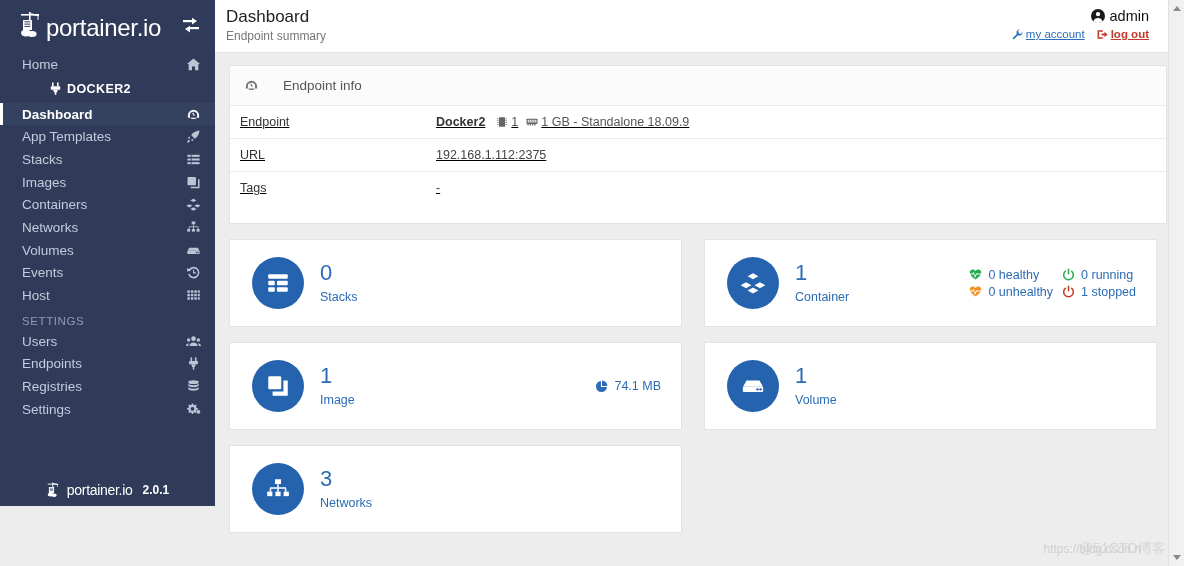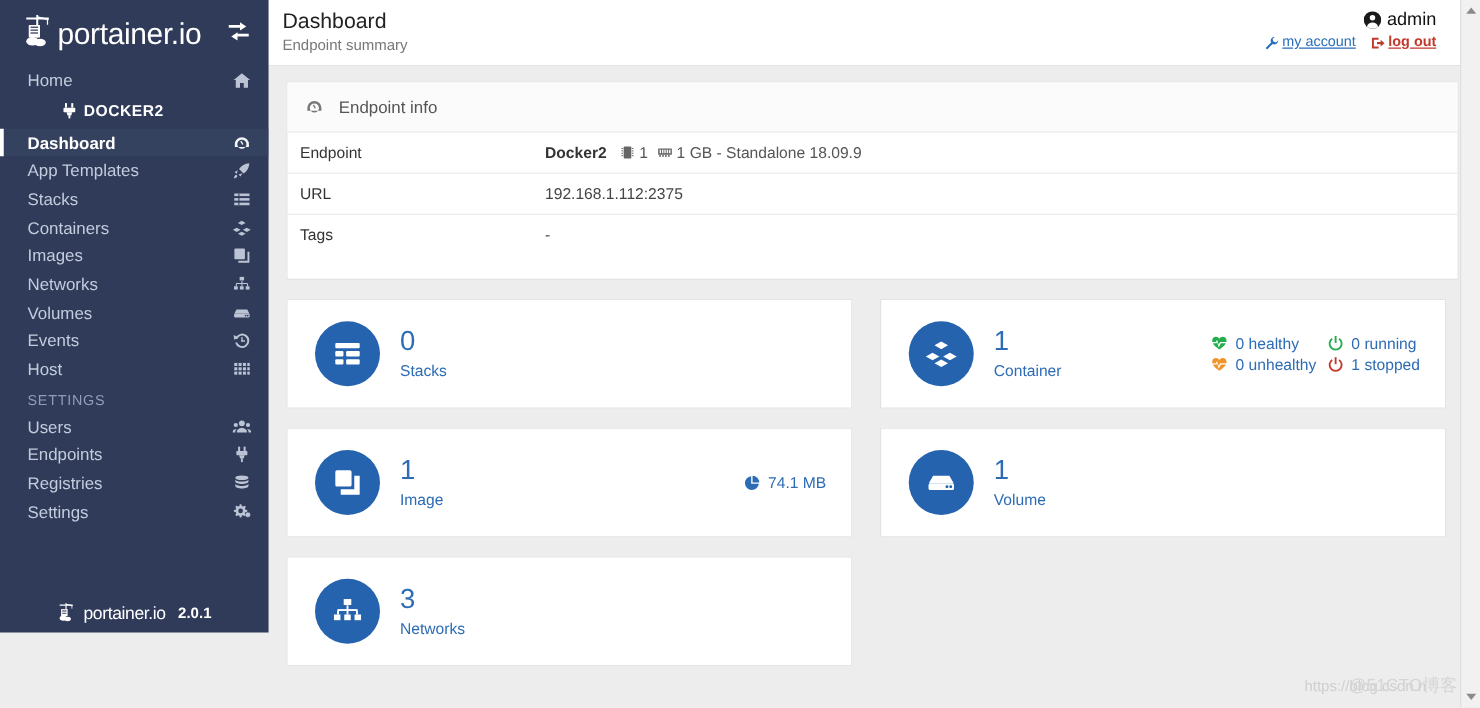--- a/index.html
+++ b/index.html
@@ -105,28 +105,28 @@
   .ulink svg { width: 11px; height: 11px; display:block; }
 
   .scroll-area { padding: 12px 17px 0 14px; }
 
   .panel {
     background: #ffffff;
     border: 1px solid #e3e3e3;
     margin-bottom: 15px;
   }
   .panel-head {
-    display: flex; align-items: center; gap: 12px;
+    display: flex; align-items: center; gap: 24px;
     padding: 12px 14px;
     font-size: 13.5px; color: #555;
     border-bottom: 1px solid #ececec;
     background: #fbfbfb;
   }
   .panel-head svg { width: 15px; height: 15px; display:block; }
-  .info-table { width: 100%; border-collapse: collapse; }
+  .info-table { width: 100%; border-collapse: collapse; text-decoration: underline; }
   .info-table td {
     padding: 9px 0 9px 10px;
     font-size: 12.5px;
     border-bottom: 1px solid #ececec;
     color: #333;
     vertical-align: middle;
   }
   .info-table tr:last-child td { border-bottom: none; }
   .info-table td.key { width: 196px; color: #333; }
   .info-table td.val { color: #444; }
@@ -262,37 +262,37 @@
             <rect x="1.5" y="6.9" width="13" height="2.2"></rect>
             <rect x="1.5" y="10.8" width="13" height="2.2"></rect>
           </g>
           <g fill="#2f3b59">
             <rect x="5" y="3" width="0.9" height="10"></rect>
           </g>
         </svg>
       </div>
 
       <div class="nav-item">
+        <span>Images</span>
+        <svg class="nav-ico" viewBox="0 0 16 16">
+          <g fill="#c3cbdc">
+            <rect x="1.6" y="2" width="9" height="9" rx="0.8"></rect>
+            <path d="M12.8 4.6 L14.4 4.6 L14.4 14 L5 14 L5 12.4 L12.8 12.4 Z"></path>
+          </g>
+        </svg>
+      </div>
+
+      <div class="nav-item">
         <span>Containers</span>
         <svg class="nav-ico" viewBox="0 0 16 16">
           <g fill="#c3cbdc">
             <path d="M7.9 1.8 L11.2 3.6 L7.9 5.4 L4.6 3.6 Z"></path>
             <path d="M3.6 7.6 L6.9 9.4 L3.6 11.2 L0.3 9.4 Z"></path>
             <path d="M12.2 7.6 L15.5 9.4 L12.2 11.2 L8.9 9.4 Z"></path>
             <path d="M7.9 11 L11.2 12.8 L7.9 14.6 L4.6 12.8 Z"></path>
-          </g>
-        </svg>
-      </div>
-
-      <div class="nav-item">
-        <span>Images</span>
-        <svg class="nav-ico" viewBox="0 0 16 16">
-          <g fill="#c3cbdc">
-            <rect x="1.6" y="2" width="9" height="9" rx="0.8"></rect>
-            <path d="M12.8 4.6 L14.4 4.6 L14.4 14 L5 14 L5 12.4 L12.8 12.4 Z"></path>
           </g>
         </svg>
       </div>
 
       <div class="nav-item">
         <span>Networks</span>
         <svg class="nav-ico" viewBox="0 0 16 16">
           <g fill="#c3cbdc">
             <rect x="6.1" y="1.6" width="3.8" height="3"></rect>
             <rect x="7.6" y="4.8" width="0.9" height="2.2"></rect>

